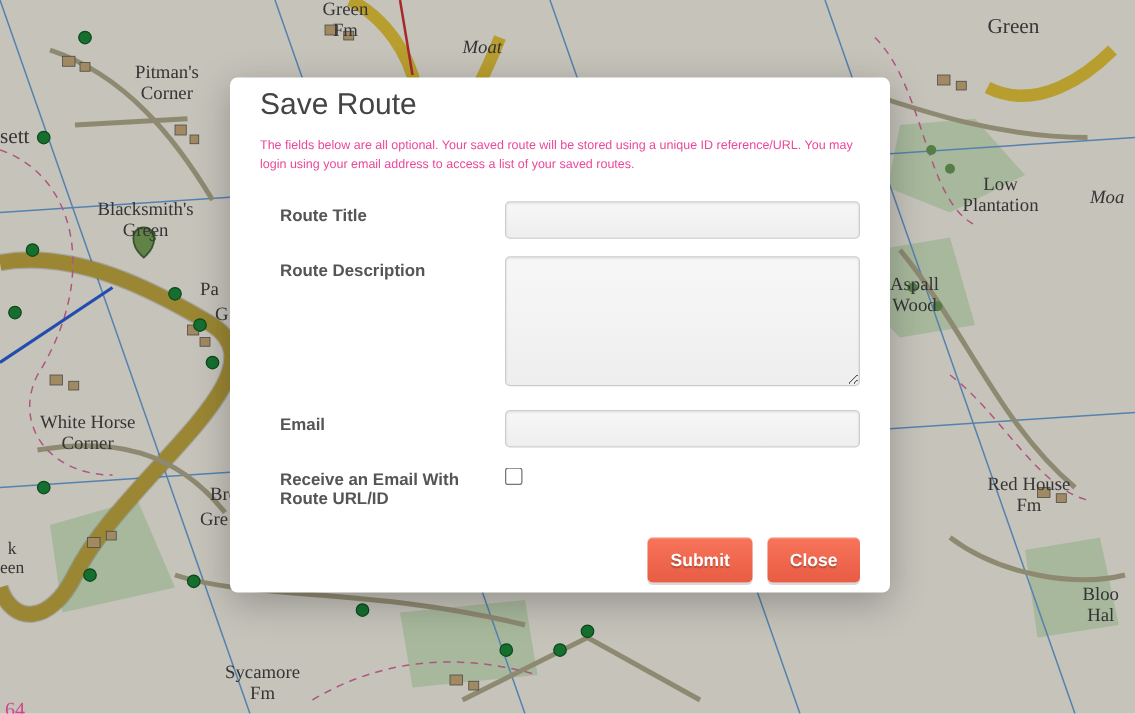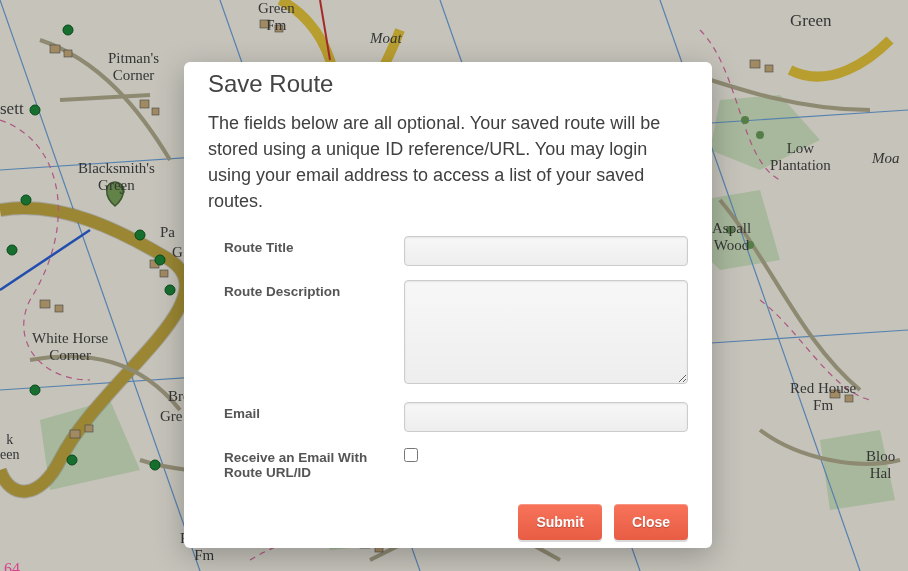--- a/index.html
+++ b/index.html
@@ -34,23 +34,23 @@
     padding: 8px 24px;
     color: #555;
   }
   .modal h2 {
     font-size: 24px;
     font-weight: 500;
     color: #444;
     margin-bottom: 12px;
   }
   .modal p.desc {
-    font-size: 18px;
+    font-size: 10px;
     line-height: 1.45;
-    color: #404040;
+    color: #ec4899;
     margin-bottom: 22px;
   }
 
   .form-row {
     display: flex;
     align-items: flex-start;
     margin-bottom: 14px;
   }
   .form-row .lbl {
     flex: 0 0 180px;
@@ -208,41 +208,41 @@
     </g>
   </svg>
 </div>
 
 <div class="mlabel" style="left:108px; top:50px;">Pitman's
 Corner</div>
 <div class="mlabel" style="left:78px; top:160px;">Blacksmith's
 Green</div>
 <div class="mlabel" style="left:32px; top:330px;">White Horse
 Corner</div>
-<div class="mlabel" style="left:180px; top:530px;">Receive
+<div class="mlabel" style="left:180px; top:530px;">Sycamore
 Fm</div>
 <div class="mlabel" style="left:790px; top:12px; font-size:17px;">Green</div>
 <div class="mlabel" style="left:770px; top:140px;">Low
 Plantation</div>
 <div class="mlabel" style="left:712px; top:220px;">Aspall
 Wood</div>
 <div class="mlabel" style="left:790px; top:380px;">Red House
 Fm</div>
 <div class="mlabel" style="left:258px; top:0px;">Green
 Fm</div>
 <div class="mlabel" style="left:370px; top:30px; font-family:cursive,Georgia; font-style:italic;">Moat</div>
 <div class="mlabel" style="left:872px; top:150px; font-family:cursive,Georgia; font-style:italic;">Moa</div>
 <div class="mlabel" style="left:168px; top:388px;">Bro</div>
 <div class="mlabel" style="left:160px; top:408px;">Gre</div>
 <div class="mlabel" style="left:160px; top:224px;">Pa</div>
 <div class="mlabel" style="left:172px; top:244px;">G</div>
 <div class="mlabel" style="left:0px; top:100px; font-size:17px;">sett</div>
 <div class="mlabel" style="left:0px; top:432px; font-size:14px;">k
 een</div>
-<div class="mlabel" style="left:866px; top:448px;">Bloo
+<div class="mlabel" style="left:866px; top:468px;">Bloo
 Hal</div>
 <div class="mlabel" style="left:4px; top:560px; font-size:16px; color:#ec4899;">64</div>
 <div class="mlabel" style="left:119px; top:184px; font-size:11px; color:#2d4d2d; font-family:Arial;">3</div>
 
 <div class="overlay-dim"></div>
 
 <div class="modal">
   <h2>Save Route</h2>
   <p class="desc">The fields below are all optional. Your saved route will be stored using a unique ID reference/URL. You may login using your email address to access a list of your saved routes.</p>
 

